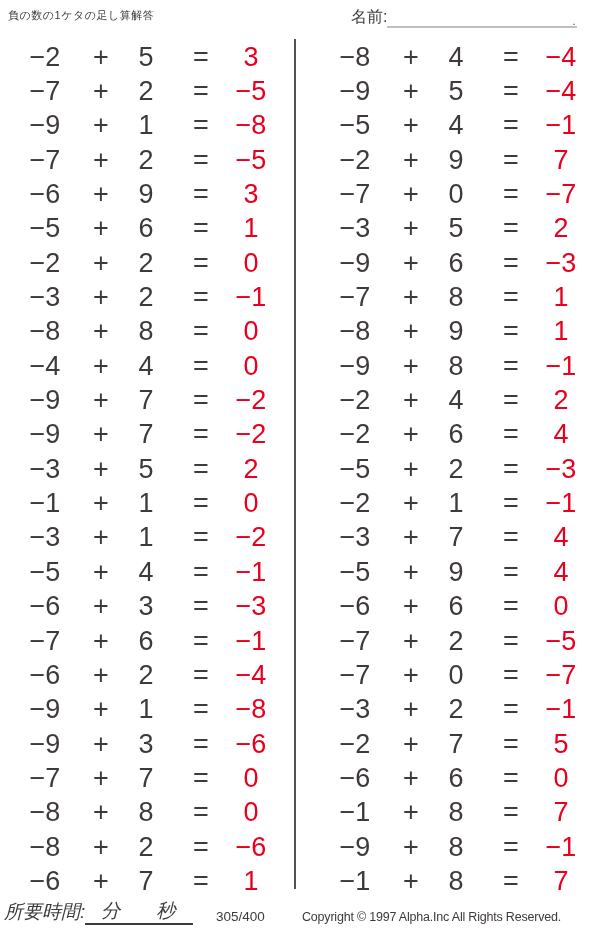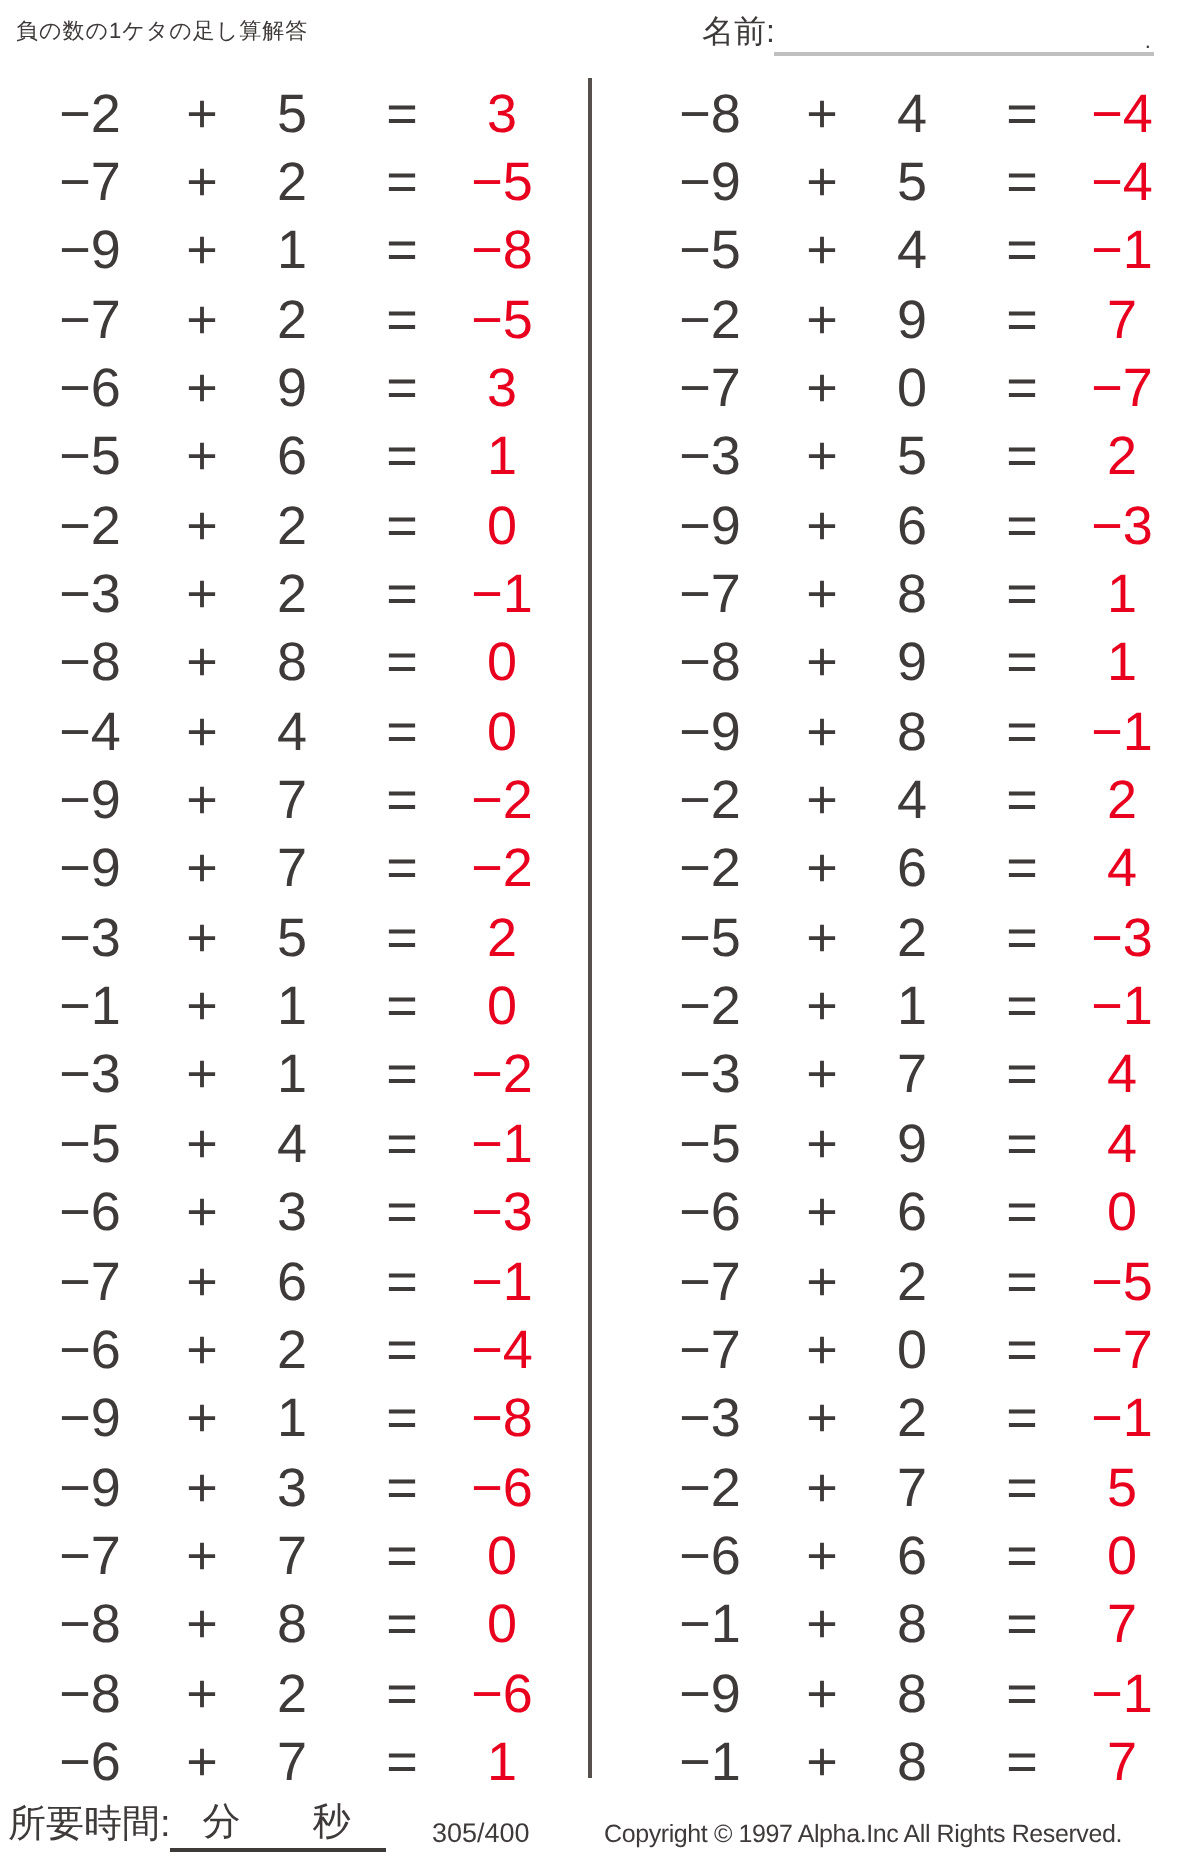--- a/index.html
+++ b/index.html
@@ -57,22 +57,23 @@
   }
   .problem-row span {
     text-align: center;
     white-space: nowrap;
   }
   .problem-row .ans { color: var(--answer-color, #e8001e); }
 
   
   .footer-time {
     position: absolute; left: 4px; top: 899px;
-    display: flex; align-items: center; height: 28px;
+    display: flex; align-items: flex-start; height: 28px;
     font-size: 19px;
+    font-style: italic;
   }
   .time-label { line-height: 26px; }
   .time-line {
     display: inline-flex; align-items: flex-end;
     border-bottom: 2px solid var(--text-color);
     padding: 0 18px 0 16px;
     height: 26px;
   }
   .time-line .unit { line-height: 25px; }
   .time-line .gap { display: inline-block; width: 36px; }

